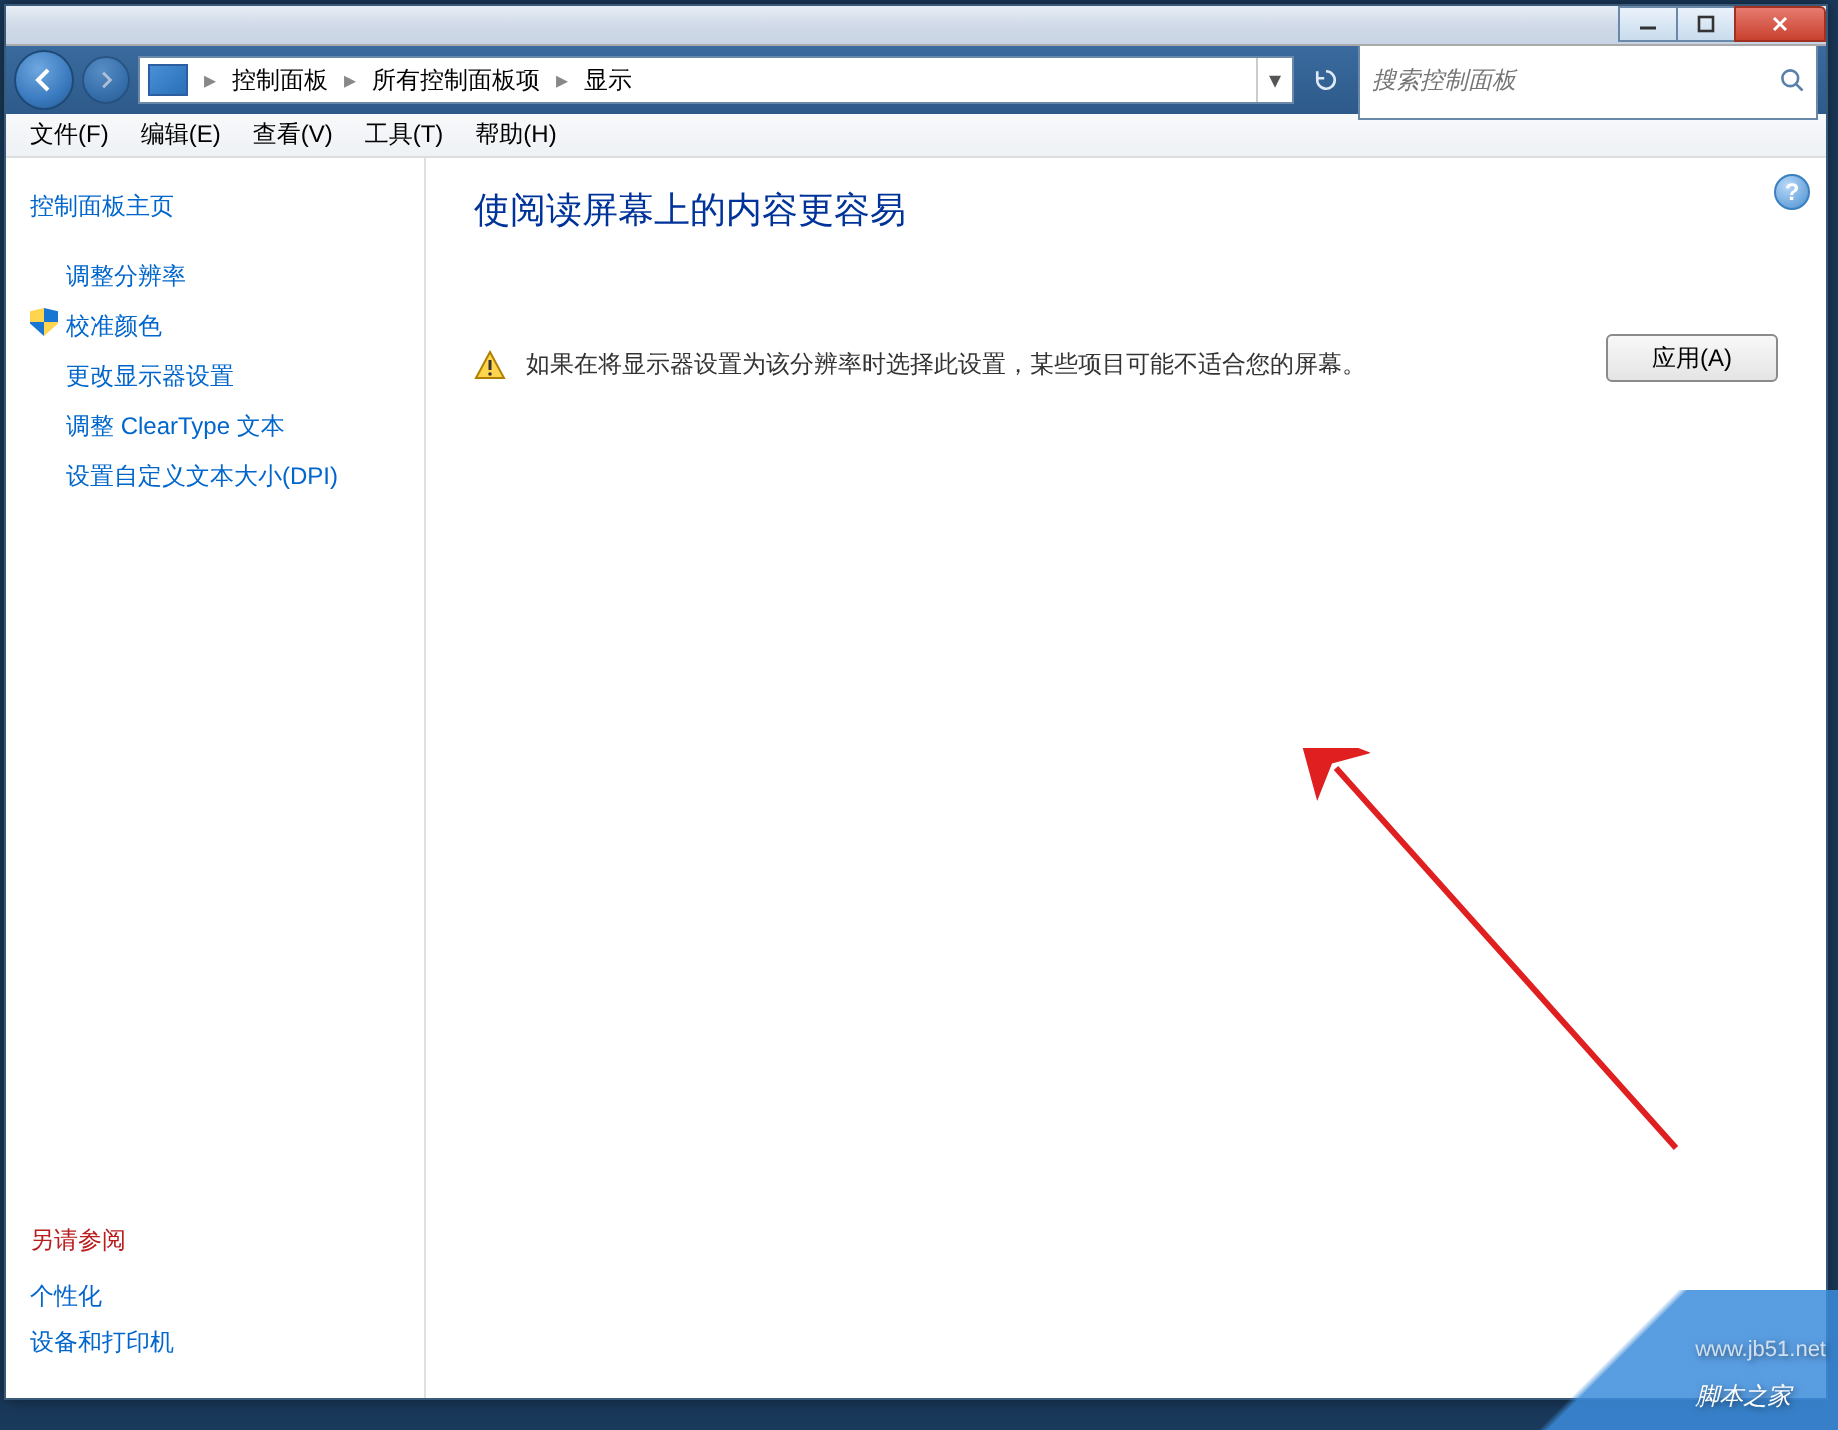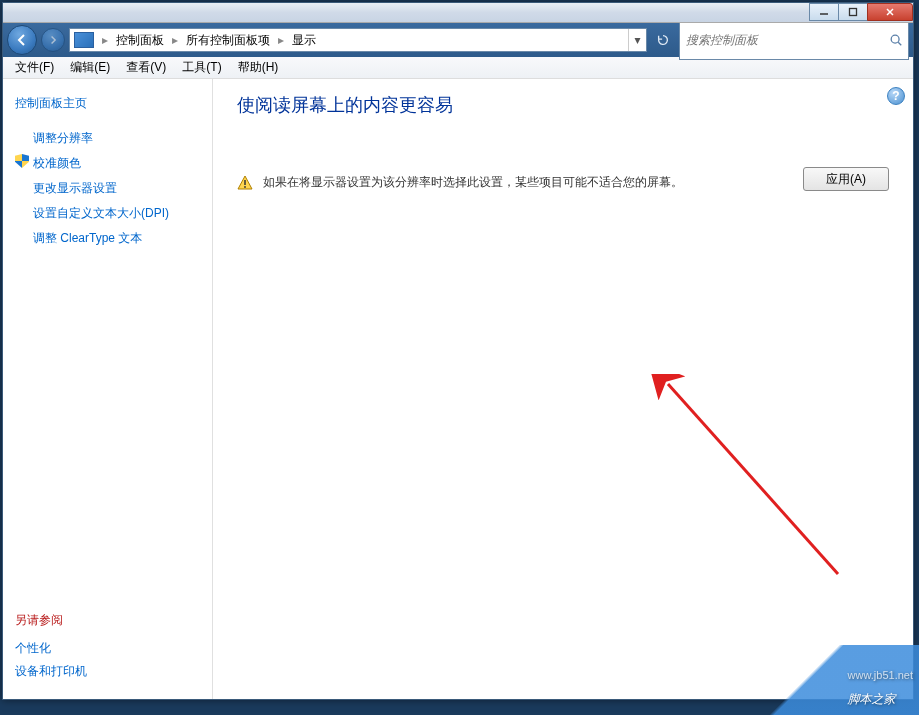--- a/index.html
+++ b/index.html
@@ -153,22 +153,22 @@
     <div class="menuitem">工具(T)</div>
     <div class="menuitem">帮助(H)</div>
   </div>
 
   <div class="content">
     <div class="sidebar">
       <div class="side-title">控制面板主页</div>
       <div class="side-link">调整分辨率</div>
       <div class="side-link shield">校准颜色</div>
       <div class="side-link">更改显示器设置</div>
+      <div class="side-link">调整 ClearType 文本</div>
       <div class="side-link">设置自定义文本大小(DPI)</div>
-      <div class="side-link">调整 ClearType 文本</div>
       <div class="side-spacer"></div>
       <div class="side-sub">另请参阅</div>
       <div class="side-link2">个性化</div>
       <div class="side-link2">设备和打印机</div>
     </div>
 
     <div class="main">
       <div class="help-icon">?</div>
       <div class="heading">使阅读屏幕上的内容更容易</div>
 

